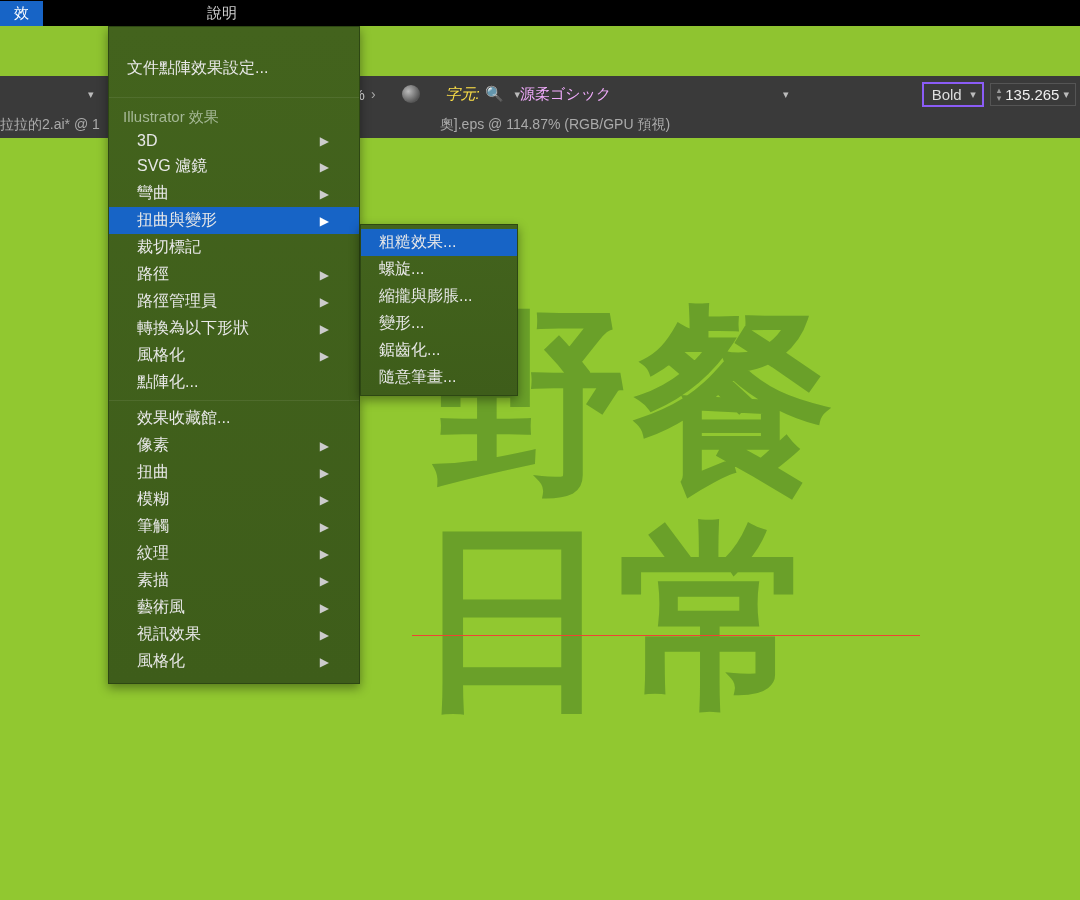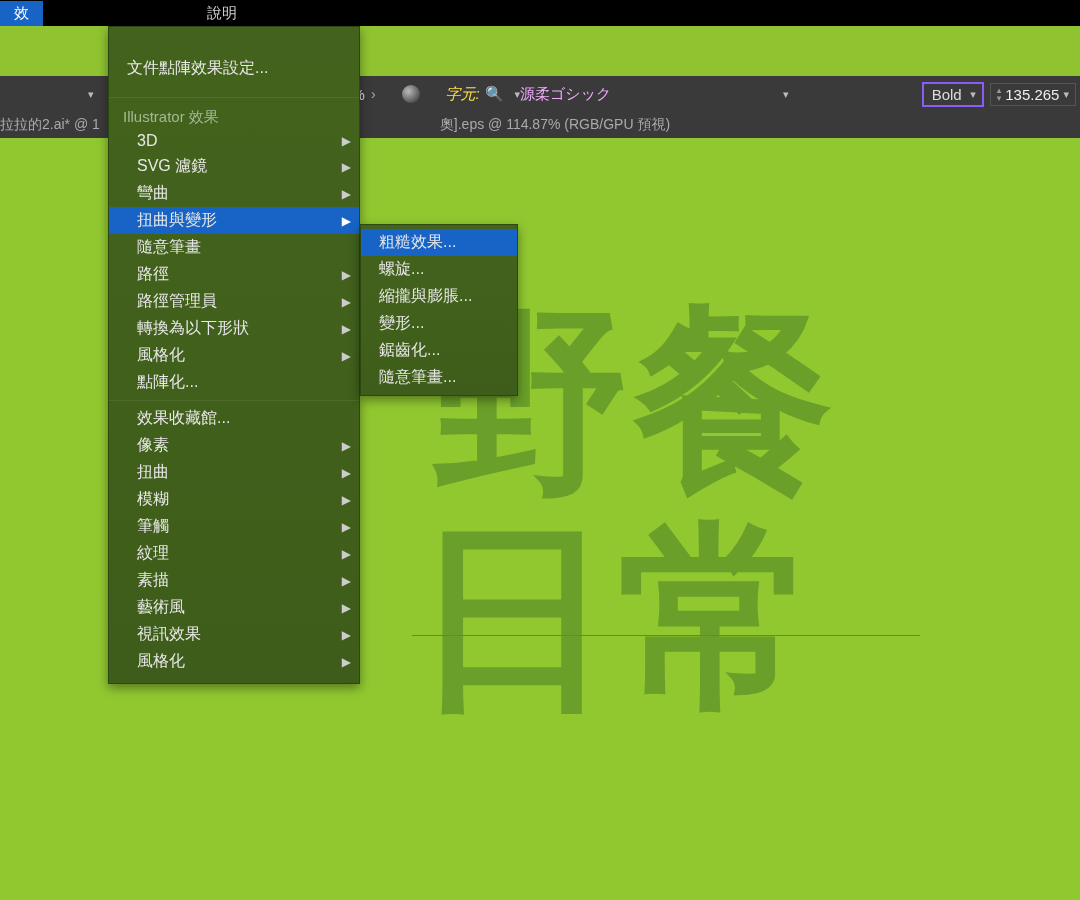--- a/index.html
+++ b/index.html
@@ -25,21 +25,21 @@
   .doc-tab-strip { position: absolute; left: 0; top: 112px; height: 26px; width: 1080px; background: #3a3a3a; color: #aaa; font-size: 14px; display: flex; align-items: center; padding-left: 0; }
   .doc-tab-strip .tab-right { margin-left: 340px; }
 
   .canvas-area { position: absolute; left: 0; top: 138px; right: 0; bottom: 0; background: #91c830; }
   .art-text { position:absolute; font-weight:700; color: #6aa029; text-align:center; letter-spacing: 4px; }
   .art-line1 { left: 430px; top: 163px; font-size: 200px; line-height: 1; }
   .art-line2 { left: 414px; top: 380px; font-size: 200px; line-height: 1; }
   .baseline1 { position:absolute; border-top:1px solid #e43; left:412px; right:160px; top:497px; }
 
   .menu-panel { position: absolute; background: linear-gradient(#43631d, #3e5d1a); border:1px solid #2d4713; box-shadow: 0 4px 10px rgba(0,0,0,0.4); color: #e8e8e8; font-size: 16px; }
-  .menu-panel .row { display:flex; align-items:center; padding: 3px 8px; white-space:nowrap; cursor: default; }
+  .menu-panel .row { display:flex; align-items:center; padding: 3px 30px; white-space:nowrap; cursor: default; }
   .menu-panel .row.highlight { background: #1764c6; }
   .menu-panel .row .arrow { margin-left:auto; font-size:12px; color:#ccc; }
   .menu-panel .row.highlight .arrow { color:#fff; }
   .menu-panel .section { color: #a5b896; padding: 6px 14px 2px 14px; font-size:15px; }
   .menu-panel .sep { height:1px; background: rgba(255,255,255,0.08); margin:4px 0; }
 
   #menu-main { left: 108px; top: 26px; width: 252px; padding-bottom: 8px; }
   #menu-main .row { padding-left: 28px; }
   #menu-main .top-row { padding-left: 18px; padding-top:4px; height:54px; display:flex; align-items:center; font-size:16px;}
   #menu-main .spacer { height: 6px; }
@@ -125,21 +125,21 @@
       </div>
       <div class="row">
         <span>彎曲</span>
         <span class="arrow">▶</span>
       </div>
       <div class="row highlight">
         <span>扭曲與變形</span>
         <span class="arrow">▶</span>
       </div>
       <div class="row">
-        <span>隨意筆畫</span>
+        <span>裁切標記</span>
       </div>
       <div class="row">
         <span>路徑</span>
         <span class="arrow">▶</span>
       </div>
       <div class="row">
         <span>路徑管理員</span>
         <span class="arrow">▶</span>
       </div>
       <div class="row">

